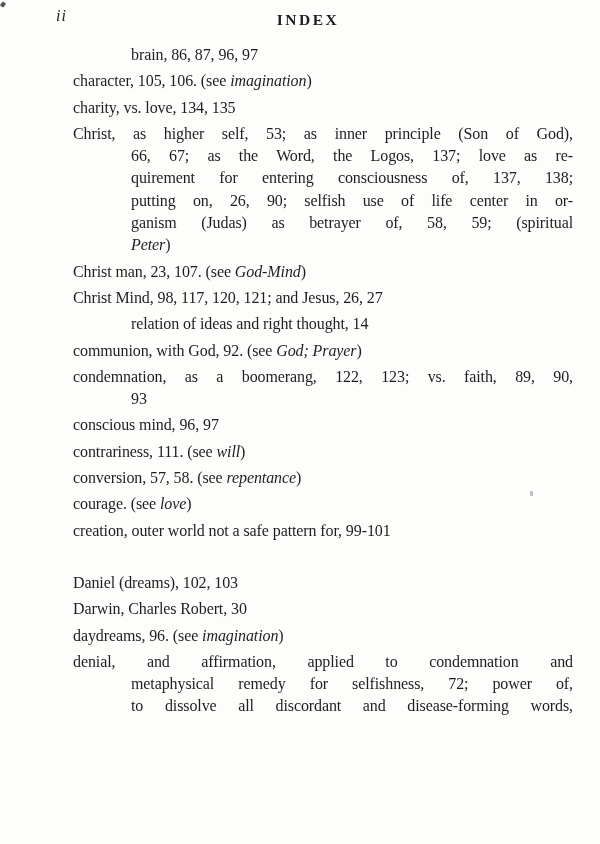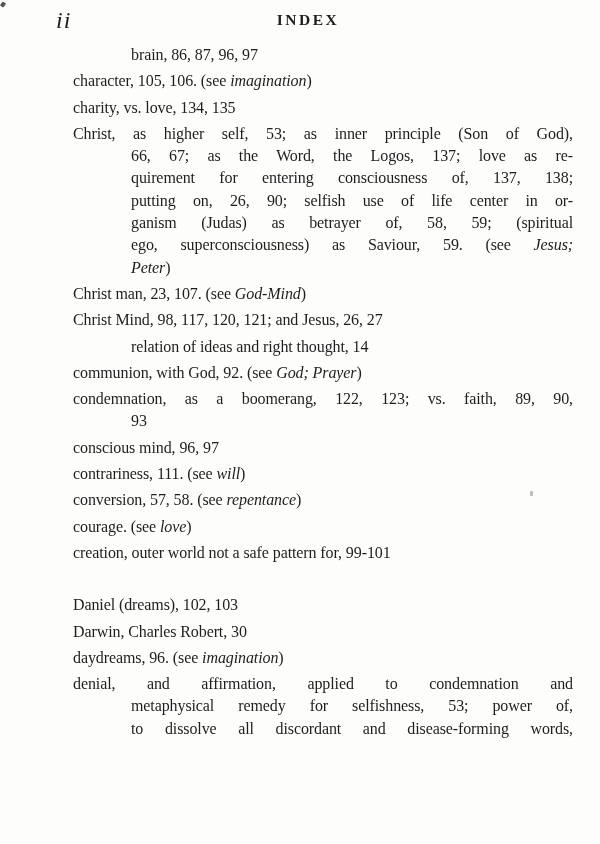--- a/index.html
+++ b/index.html
@@ -9,21 +9,21 @@
     height: 844px;
     background: #fdfdfc;
     font-family: "Liberation Serif", "DejaVu Serif", serif;
     color: #1e1e1e;
     overflow: hidden;
   }
   .page-num {
     position: absolute;
     left: 56px;
     top: 7px;
-    font-size: 24px;
+    font-size: 16px;
     font-style: italic;
     letter-spacing: 1px;
   }
   .header-title {
     position: absolute;
     left: 0;
     right: 0;
     top: 11px;
     text-align: center;
     padding-left: 16px;
@@ -78,21 +78,20 @@
         </div>
         <div class="entry">
           <div class="line">charity, vs. love, 134, 135</div>
         </div>
         <div class="entry">
           <div class="line just">Christ, as higher self, 53; as inner principle (Son of God),</div>
           <div class="line ind just">66, 67; as the Word, the Logos, 137; love as re-</div>
           <div class="line ind just">quirement for entering consciousness of, 137, 138;</div>
           <div class="line ind just">putting on, 26, 90; selfish use of life center in or-</div>
           <div class="line ind just">ganism (Judas) as betrayer of, 58, 59; (spiritual</div>
-          <div class="line ind just">ego, superconsciousness) as Saviour, 59. (see <i>Jesus;</i></div>
           <div class="line ind"><i>Peter</i>)</div>
         </div>
         <div class="entry">
           <div class="line">Christ man, 23, 107. (see <i>God-Mind</i>)</div>
         </div>
         <div class="entry">
           <div class="line">Christ Mind, 98, 117, 120, 121; and Jesus, 26, 27</div>
         </div>
         <div class="entry">
           <div class="line ind">relation of ideas and right thought, 14</div>
@@ -125,18 +124,18 @@
           <div class="line">Daniel (dreams), 102, 103</div>
         </div>
         <div class="entry">
           <div class="line">Darwin, Charles Robert, 30</div>
         </div>
         <div class="entry">
           <div class="line">daydreams, 96. (see <i>imagination</i>)</div>
         </div>
         <div class="entry">
           <div class="line just">denial, and affirmation, applied to condemnation and</div>
-          <div class="line ind just">metaphysical remedy for selfishness, 53; power of,</div>
+          <div class="line ind just">metaphysical remedy for selfishness, 72; power of,</div>
           <div class="line ind just">to dissolve all discordant and disease-forming words,</div>
         </div>
       </div>
     </div>
 </div>
 
 </body></html>

